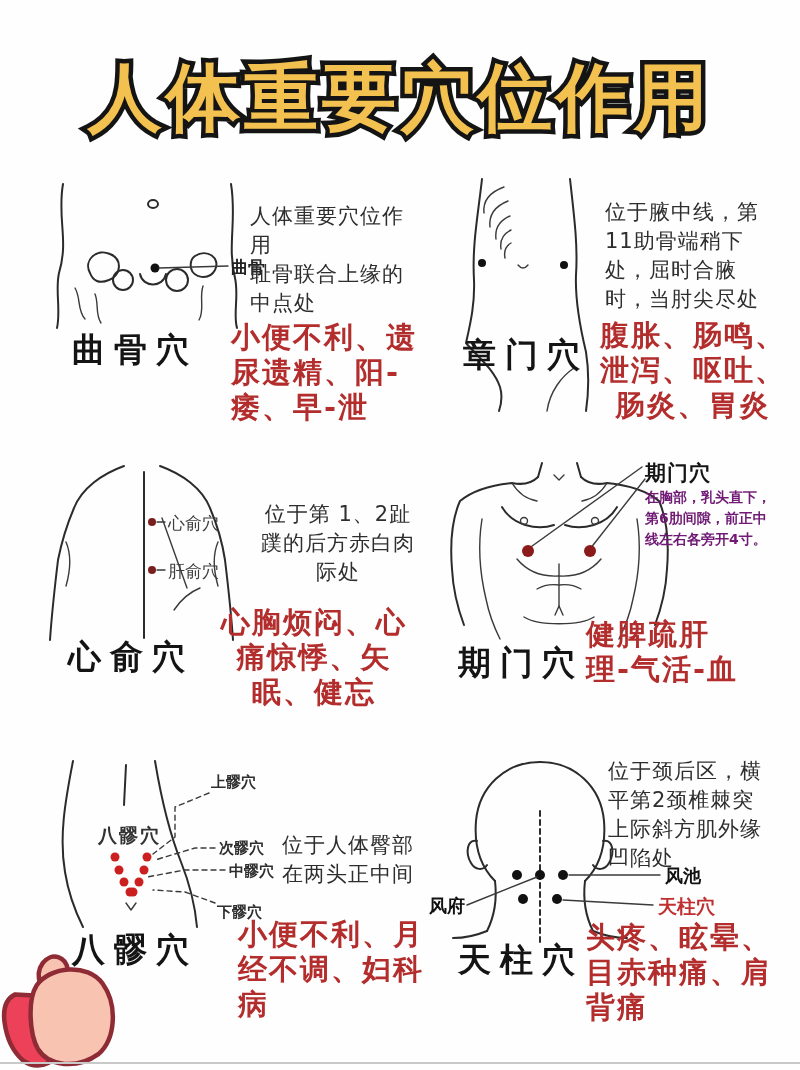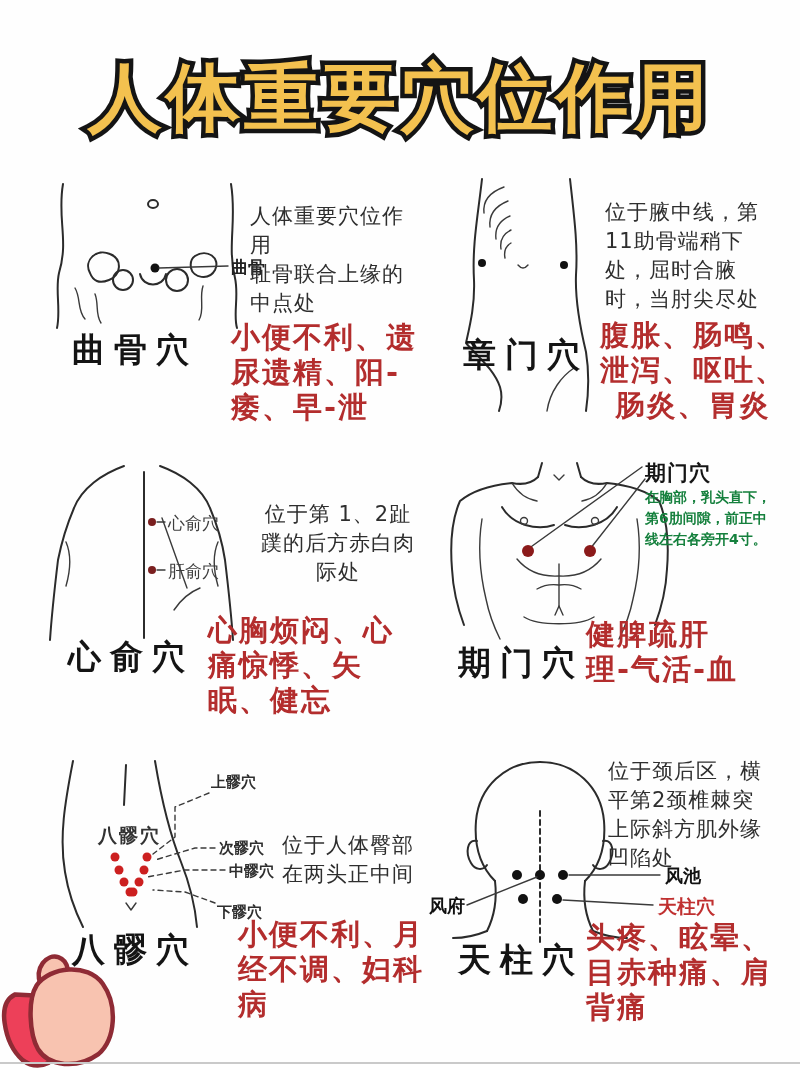--- a/index.html
+++ b/index.html
@@ -8,21 +8,21 @@
   .title-wrap{position:absolute;left:40px;top:35px;width:720px;height:118px;}
   .section{position:absolute;}
   .sec-name{position:absolute;font-weight:bold;font-size:33px;color:#141414;
             letter-spacing:9px;white-space:nowrap;line-height:1.2;}
   .loc{position:absolute;font-size:21px;line-height:29px;color:#2e2e2e;
        white-space:pre-line;letter-spacing:1px;}
   .func{position:absolute;font-weight:bold;font-size:29px;line-height:35px;
         color:#B32D2D;white-space:pre-line;letter-spacing:2px;}
   .callout-title{position:absolute;font-weight:bold;font-size:21px;color:#141414;letter-spacing:1px;}
   .callout-desc{position:absolute;font-weight:bold;font-size:14px;line-height:21px;
-                color:#15803d;white-space:pre-line;}
+                color:#701a75;white-space:pre-line;}
   .ln{fill:none;stroke:#2b2b2b;stroke-width:2;stroke-linecap:round;stroke-linejoin:round;}
   .lnthin{fill:none;stroke:#3a3a3a;stroke-width:1.4;stroke-linecap:round;stroke-linejoin:round;}
   .dash{stroke-dasharray:5 4;}
   .svgtxt{font-family:"DejaVu Sans",sans-serif;fill:#3d3d3d;}
   .bottom-line{position:absolute;left:0;top:1062px;width:800px;height:2px;background:#c9c9c9;}
 </style>
 </head>
 <body>
 
 <div class="page">
@@ -96,21 +96,21 @@
       <line class="lnthin" x1="125" y1="62" x2="133" y2="62"></line>
       <text x="136" y="69" font-size="17" class="svgtxt">心俞穴</text>
       <circle cx="120" cy="110" r="4" fill="#7a1f1f"></circle>
       <line class="lnthin" x1="125" y1="110" x2="133" y2="110"></line>
       <text x="136" y="117" font-size="17" class="svgtxt">肝俞穴</text>
     </svg>
     <div class="loc" style="left:228px;top:55px;width:180px;text-align:center;">位于第 1、2趾
 蹼的后方赤白肉
 际处</div>
     <div class="sec-name" style="left:48px;top:192px;">心俞穴</div>
-    <div class="func" style="left:188px;top:168px;width:212px;">心胸烦闷、心
+    <div class="func" style="left:188px;top:160px;width:212px;text-align:center;">心胸烦闷、心
 痛惊悸、矢
 眠、健忘</div>
   </div>
 
   <div class="section" style="left:430px;top:445px;width:370px;height:285px;">
     <svg style="position:absolute;left:12px;top:14px;" width="235" height="188" viewBox="0 0 235 188">
       <path class="ln" d="M100,4 L96,18"></path>
       <path class="ln" d="M135,4 L139,18"></path>
       <path class="lnthin" d="M112,16 l5,5 l5,-5"></path>
       <path class="ln" d="M96,18 C90,24 80,26 70,24 C50,26 30,32 18,42 C10,60 8,85 10,110 C11,130 16,150 22,166"></path>

